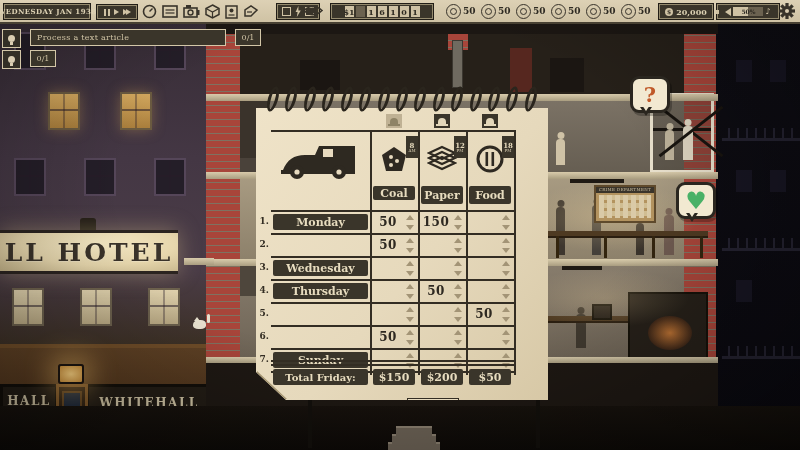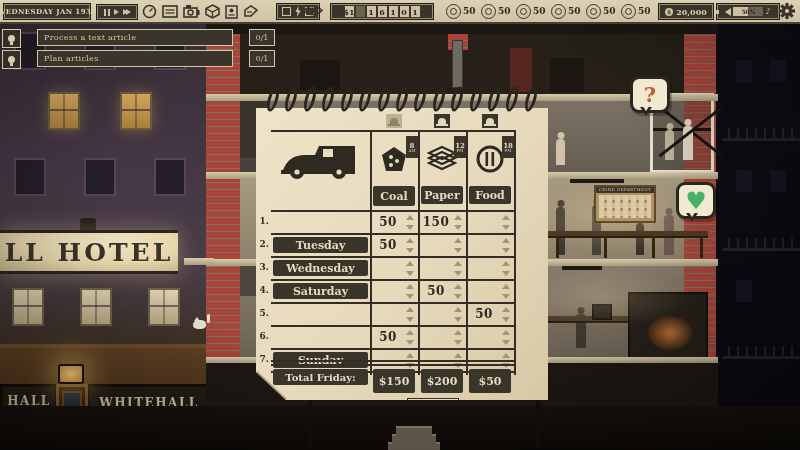--- a/index.html
+++ b/index.html
@@ -118,21 +118,21 @@
   .spk{width:0;height:0;border-top:4px solid transparent;border-bottom:4px solid transparent;border-right:6px solid #cfc2a4;position:relative;flex:none;}
   .spk::before{content:"";position:absolute;left:-9px;top:-2px;width:3px;height:4px;background:#cfc2a4;}
   .volbar{position:relative;width:30px;height:9px;background:#6b6250;flex:none;}
   .volbar .fill{position:absolute;left:0;top:0;height:100%;width:50%;background:#cfc2a4;}
   .volbar .pct{position:absolute;inset:0;font-size:6px;color:#2c2820;display:flex;align-items:center;justify-content:center;font-weight:bold;}
   .note-glyph{color:#cfc2a4;font-size:8px;line-height:1;}
   .tb-gear{position:absolute;left:779px;top:3px;}
 
   
   .tasks{position:absolute;left:2px;top:29px;z-index:45;}
-  .task-row{display:flex;gap:16px;margin-bottom:2px;align-items:stretch;}
+  .task-row{display:flex;gap:9px;margin-bottom:2px;align-items:stretch;}
   .task-ic{width:17px;height:17px;background:#332f26;border:1px solid #d3c7a8;display:flex;align-items:center;justify-content:center;flex:none;}
   .bulb{width:7px;height:7px;background:#d9cdb2;border-radius:50%;position:relative;}
   .bulb::after{content:"";position:absolute;left:2px;top:7px;width:3px;height:3px;background:#d9cdb2;}
   .task-bar{width:196px;height:17px;background:#3a352a;border:1px solid #d3c7a8;box-sizing:border-box;display:flex;align-items:center;padding:0 6px;color:#cfc3a4;font-size:8px;letter-spacing:.3px;}
   .task-count{width:26px;height:17px;background:#3a352a;border:1px solid #d3c7a8;box-sizing:border-box;color:#cfc3a4;font-size:8px;display:flex;align-items:center;justify-content:center;}
 
   
   .bubble{position:absolute;width:34px;height:31px;background:#f2e9d1;border:3px solid #2a261f;border-radius:9px;display:flex;align-items:center;justify-content:center;z-index:22;box-shadow:2px 3px 0 rgba(0,0,0,.25);}
   .bubble::before{content:"";position:absolute;left:7px;bottom:-12px;border:6px solid transparent;border-top:9px solid #2a261f;}
   .bubble::after{content:"";position:absolute;left:9px;bottom:-5px;border:4px solid transparent;border-top:6px solid #f2e9d1;}
@@ -172,21 +172,21 @@
   .rnum{position:absolute;left:-14px;top:4px;width:12px;text-align:right;font-size:9px;font-weight:bold;color:#332d23;}
   .dayb{position:absolute;left:2px;top:2px;width:95px;height:16px;font-size:11px;}
   .cellv{position:absolute;top:1px;height:19px;width:48px;}
   .cval{position:absolute;left:4px;top:2px;width:28px;text-align:center;font-size:12px;font-weight:bold;color:#2e2921;letter-spacing:.5px;}
   .stepper{position:absolute;right:4px;top:2px;width:9px;height:15px;display:flex;flex-direction:column;justify-content:space-between;align-items:center;cursor:pointer;}
   .st-up{width:0;height:0;border-left:4px solid transparent;border-right:4px solid transparent;border-bottom:5px solid #a39476;}
   .st-dn{width:0;height:0;border-left:4px solid transparent;border-right:4px solid transparent;border-top:5px solid #a39476;}
   .totals{position:absolute;left:0;top:230px;width:245px;height:24px;border-top:2px solid #332d23;}
   .totals::before{content:"";position:absolute;left:0;top:2px;width:245px;height:2px;background:#332d23;}
   .tlabel{left:2px;top:7px;width:95px;height:16px;font-size:10px;}
-  .tval{top:7px;width:42px;height:24px;font-size:11px;}
+  .tval{top:7px;width:42px;height:16px;font-size:11px;}
   .close-btn{position:absolute;left:136px;top:268px;width:52px;height:21px;background:#e9ddc1;border:4px double #332d23;box-sizing:border-box;display:flex;align-items:center;justify-content:center;font-size:11px;font-weight:bold;letter-spacing:1px;color:#2e2921;cursor:pointer;}
 
   .sign-text-main{font-size:12px;font-weight:bold;letter-spacing:1.5px;line-height:1.4;}
   .sign-text-sub{font-size:5px;letter-spacing:1px;}
 </style>
 </head>
 <body>
 
 <div class="stage">
 
@@ -436,21 +436,20 @@
       <span class="task-ic">
           <span class="bulb"></span>
         </span>
       <span class="task-bar">Process a text article</span>
       <span class="task-count">0/1</span>
     </div>
     <div class="task-row">
       <span class="task-ic">
           <span class="bulb"></span>
         </span>
-      <span class="task-bar">Plan articles</span>
       <span class="task-count">0/1</span>
     </div>
   </div>
 
   <div class="notepad">
     <div class="paper">
       <div class="fold"></div>
 
       <div class="sched">
 
@@ -506,29 +505,30 @@
             <span class="hr">12</span>
             <span class="ap">PM</span>
           </div>
           <div class="badge" style="left:231px;">
             <span class="hr">18</span>
             <span class="ap">PM</span>
           </div>
         </div>
 
         <div class="lblrow">
-          <span class="dbox" style="left:102px;top:0;width:42px;height:20px;font-size:11px;">Coal</span>
+          <span class="dbox" style="left:102px;top:0;width:42px;height:14px;font-size:11px;">Coal</span>
           <span class="dbox" style="left:150px;top:0;width:42px;height:18px;font-size:11px;">Paper</span>
           <span class="dbox" style="left:198px;top:0;width:42px;height:18px;font-size:11px;">Food</span>
         </div>
 
         <div class="rows">
 
           <div class="srow">
             <span class="rnum">1.</span>
+            <span class="dbox dayb">Monday</span>
             <span class="cellv" style="left:99px;">
                 <span class="cval">50</span>
                 <span class="stepper">
                   <span class="st-up"></span>
                   <span class="st-dn"></span>
                 </span>
               </span>
             <span class="cellv" style="left:147px;">
                 <span class="cval">150</span>
                 <span class="stepper">
@@ -540,21 +540,20 @@
                 <span class="cval"></span>
                 <span class="stepper">
                   <span class="st-up"></span>
                   <span class="st-dn"></span>
                 </span>
               </span>
           </div>
 
           <div class="srow">
             <span class="rnum">2.</span>
-            <span class="dbox dayb">Tuesday</span>
             <span class="cellv" style="left:99px;">
                 <span class="cval">50</span>
                 <span class="stepper">
                   <span class="st-up"></span>
                   <span class="st-dn"></span>
                 </span>
               </span>
             <span class="cellv" style="left:147px;">
                 <span class="cval"></span>
                 <span class="stepper">
@@ -592,21 +591,21 @@
                 <span class="cval"></span>
                 <span class="stepper">
                   <span class="st-up"></span>
                   <span class="st-dn"></span>
                 </span>
               </span>
           </div>
 
           <div class="srow">
             <span class="rnum">4.</span>
-            <span class="dbox dayb">Saturday</span>
+            <span class="dbox dayb">Thursday</span>
             <span class="cellv" style="left:99px;">
                 <span class="cval"></span>
                 <span class="stepper">
                   <span class="st-up"></span>
                   <span class="st-dn"></span>
                 </span>
               </span>
             <span class="cellv" style="left:147px;">
                 <span class="cval">50</span>
                 <span class="stepper">

